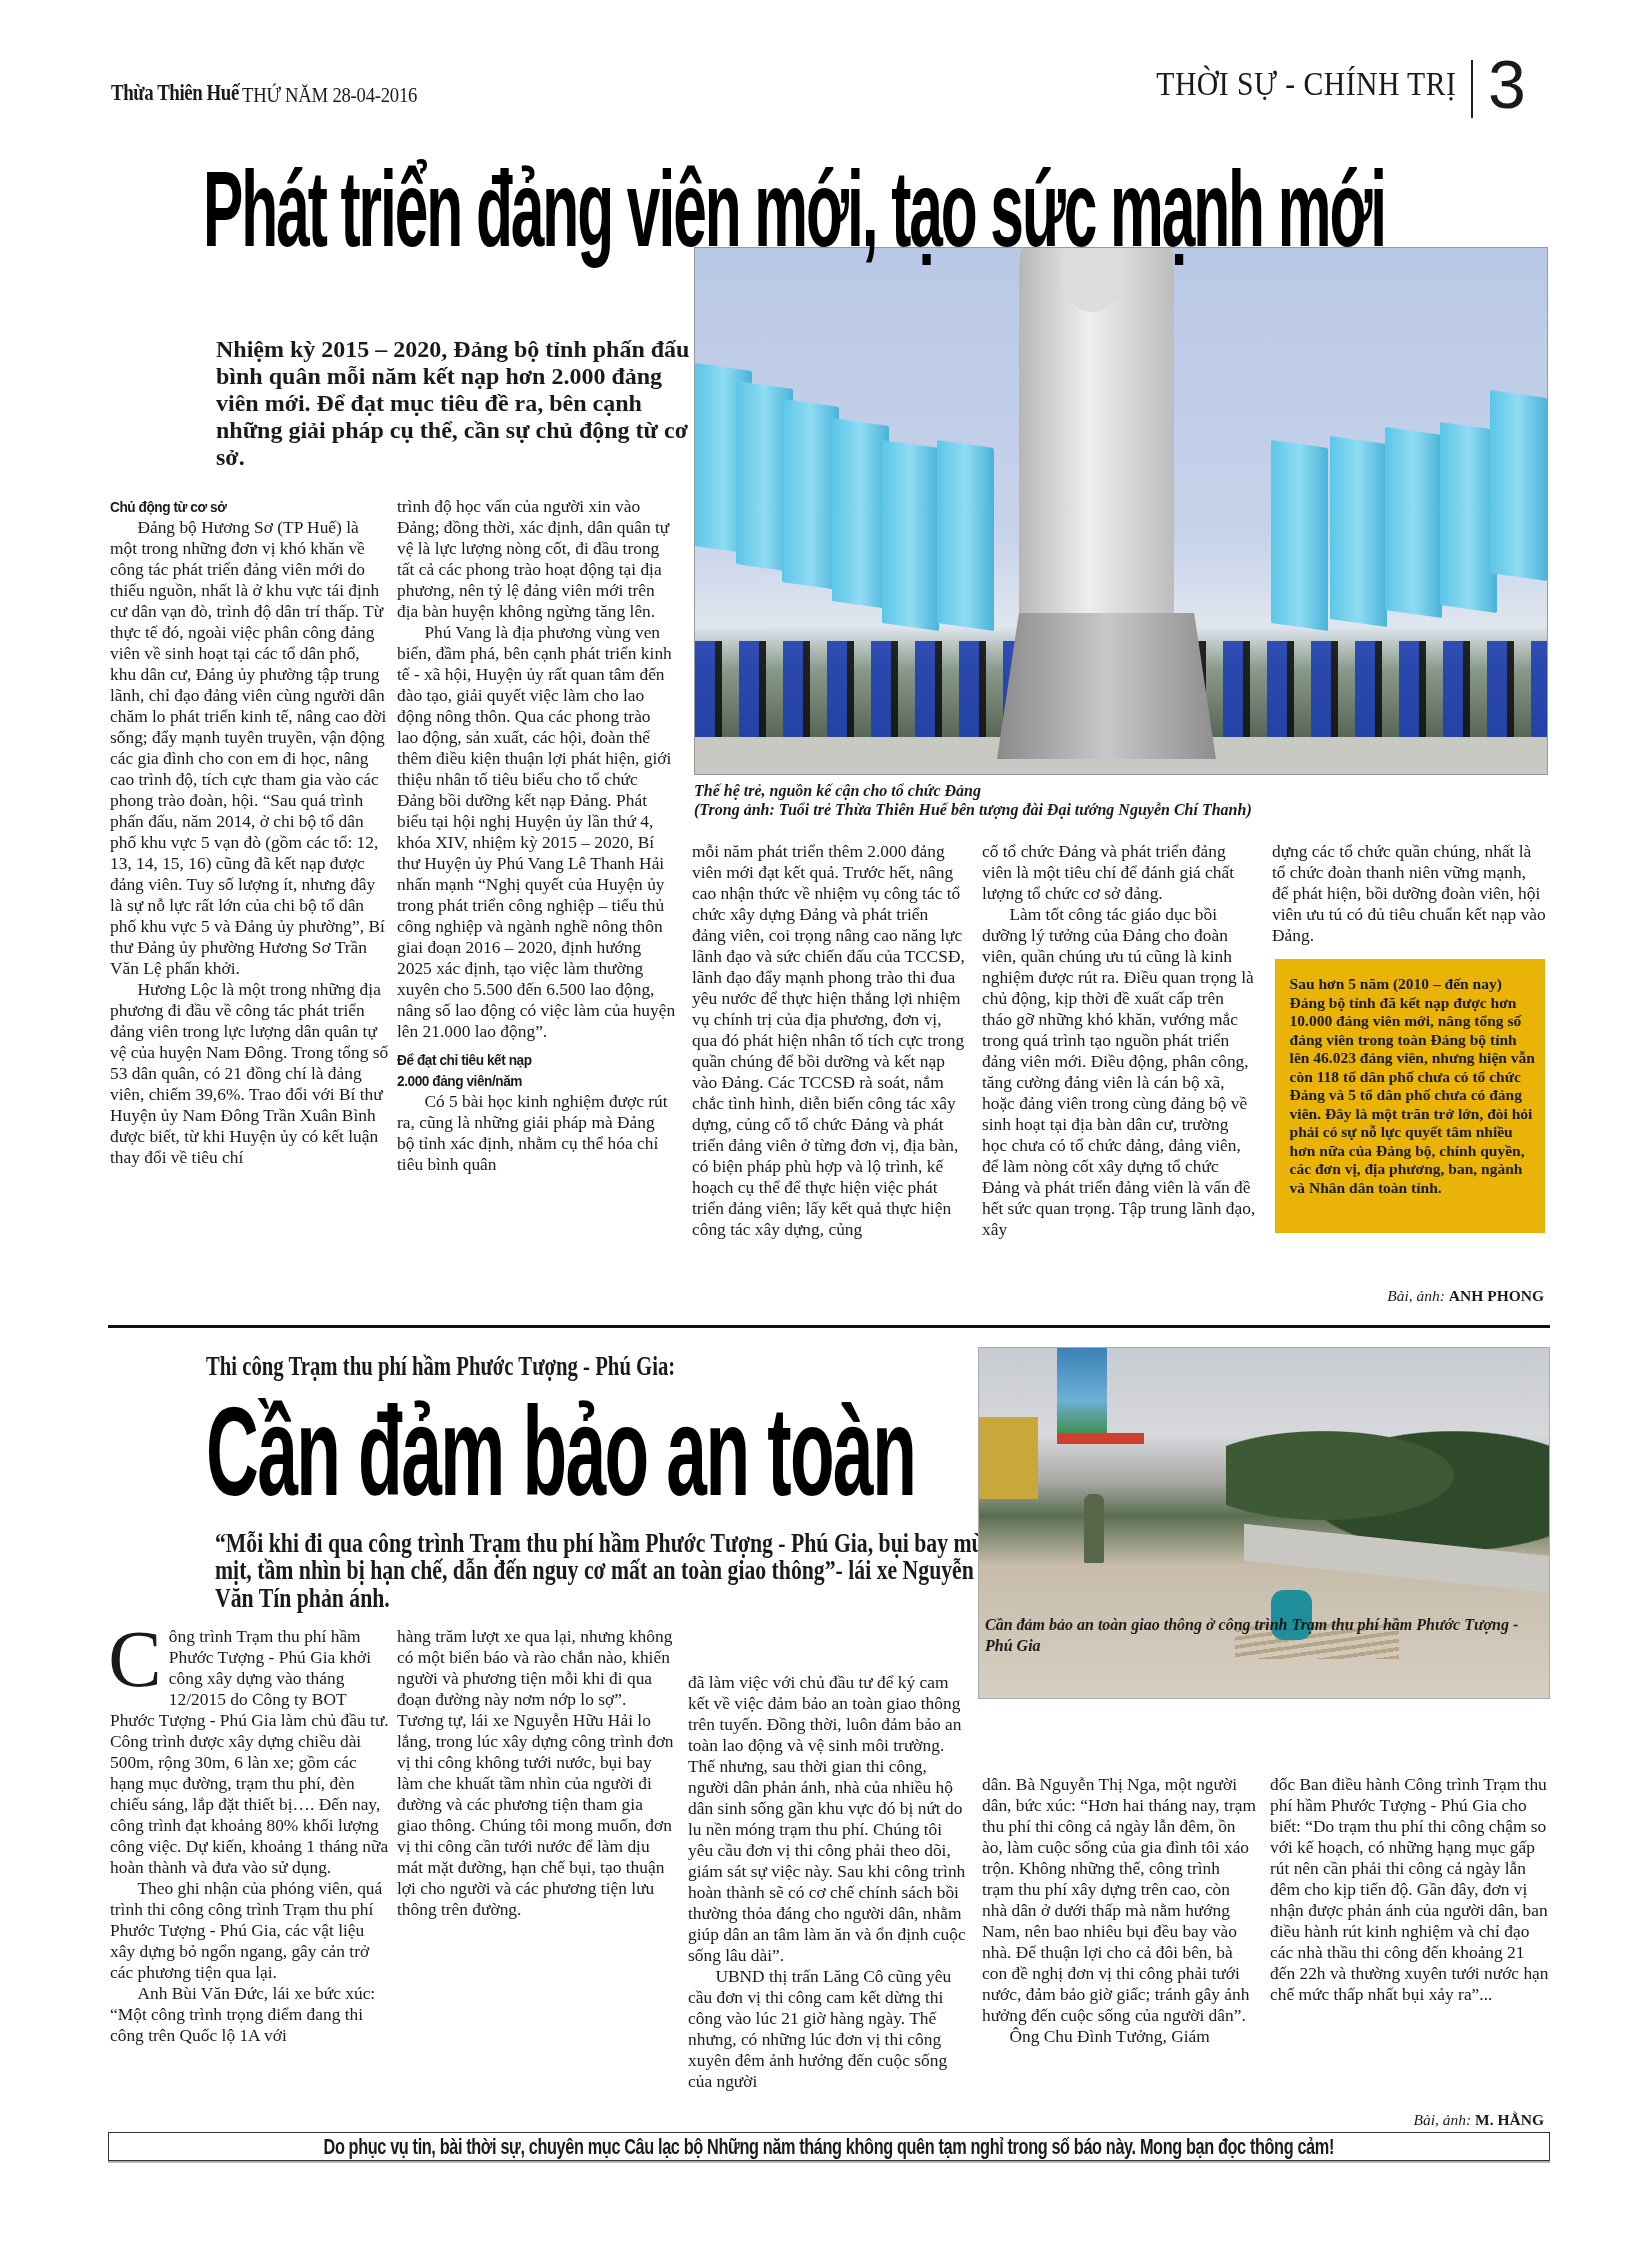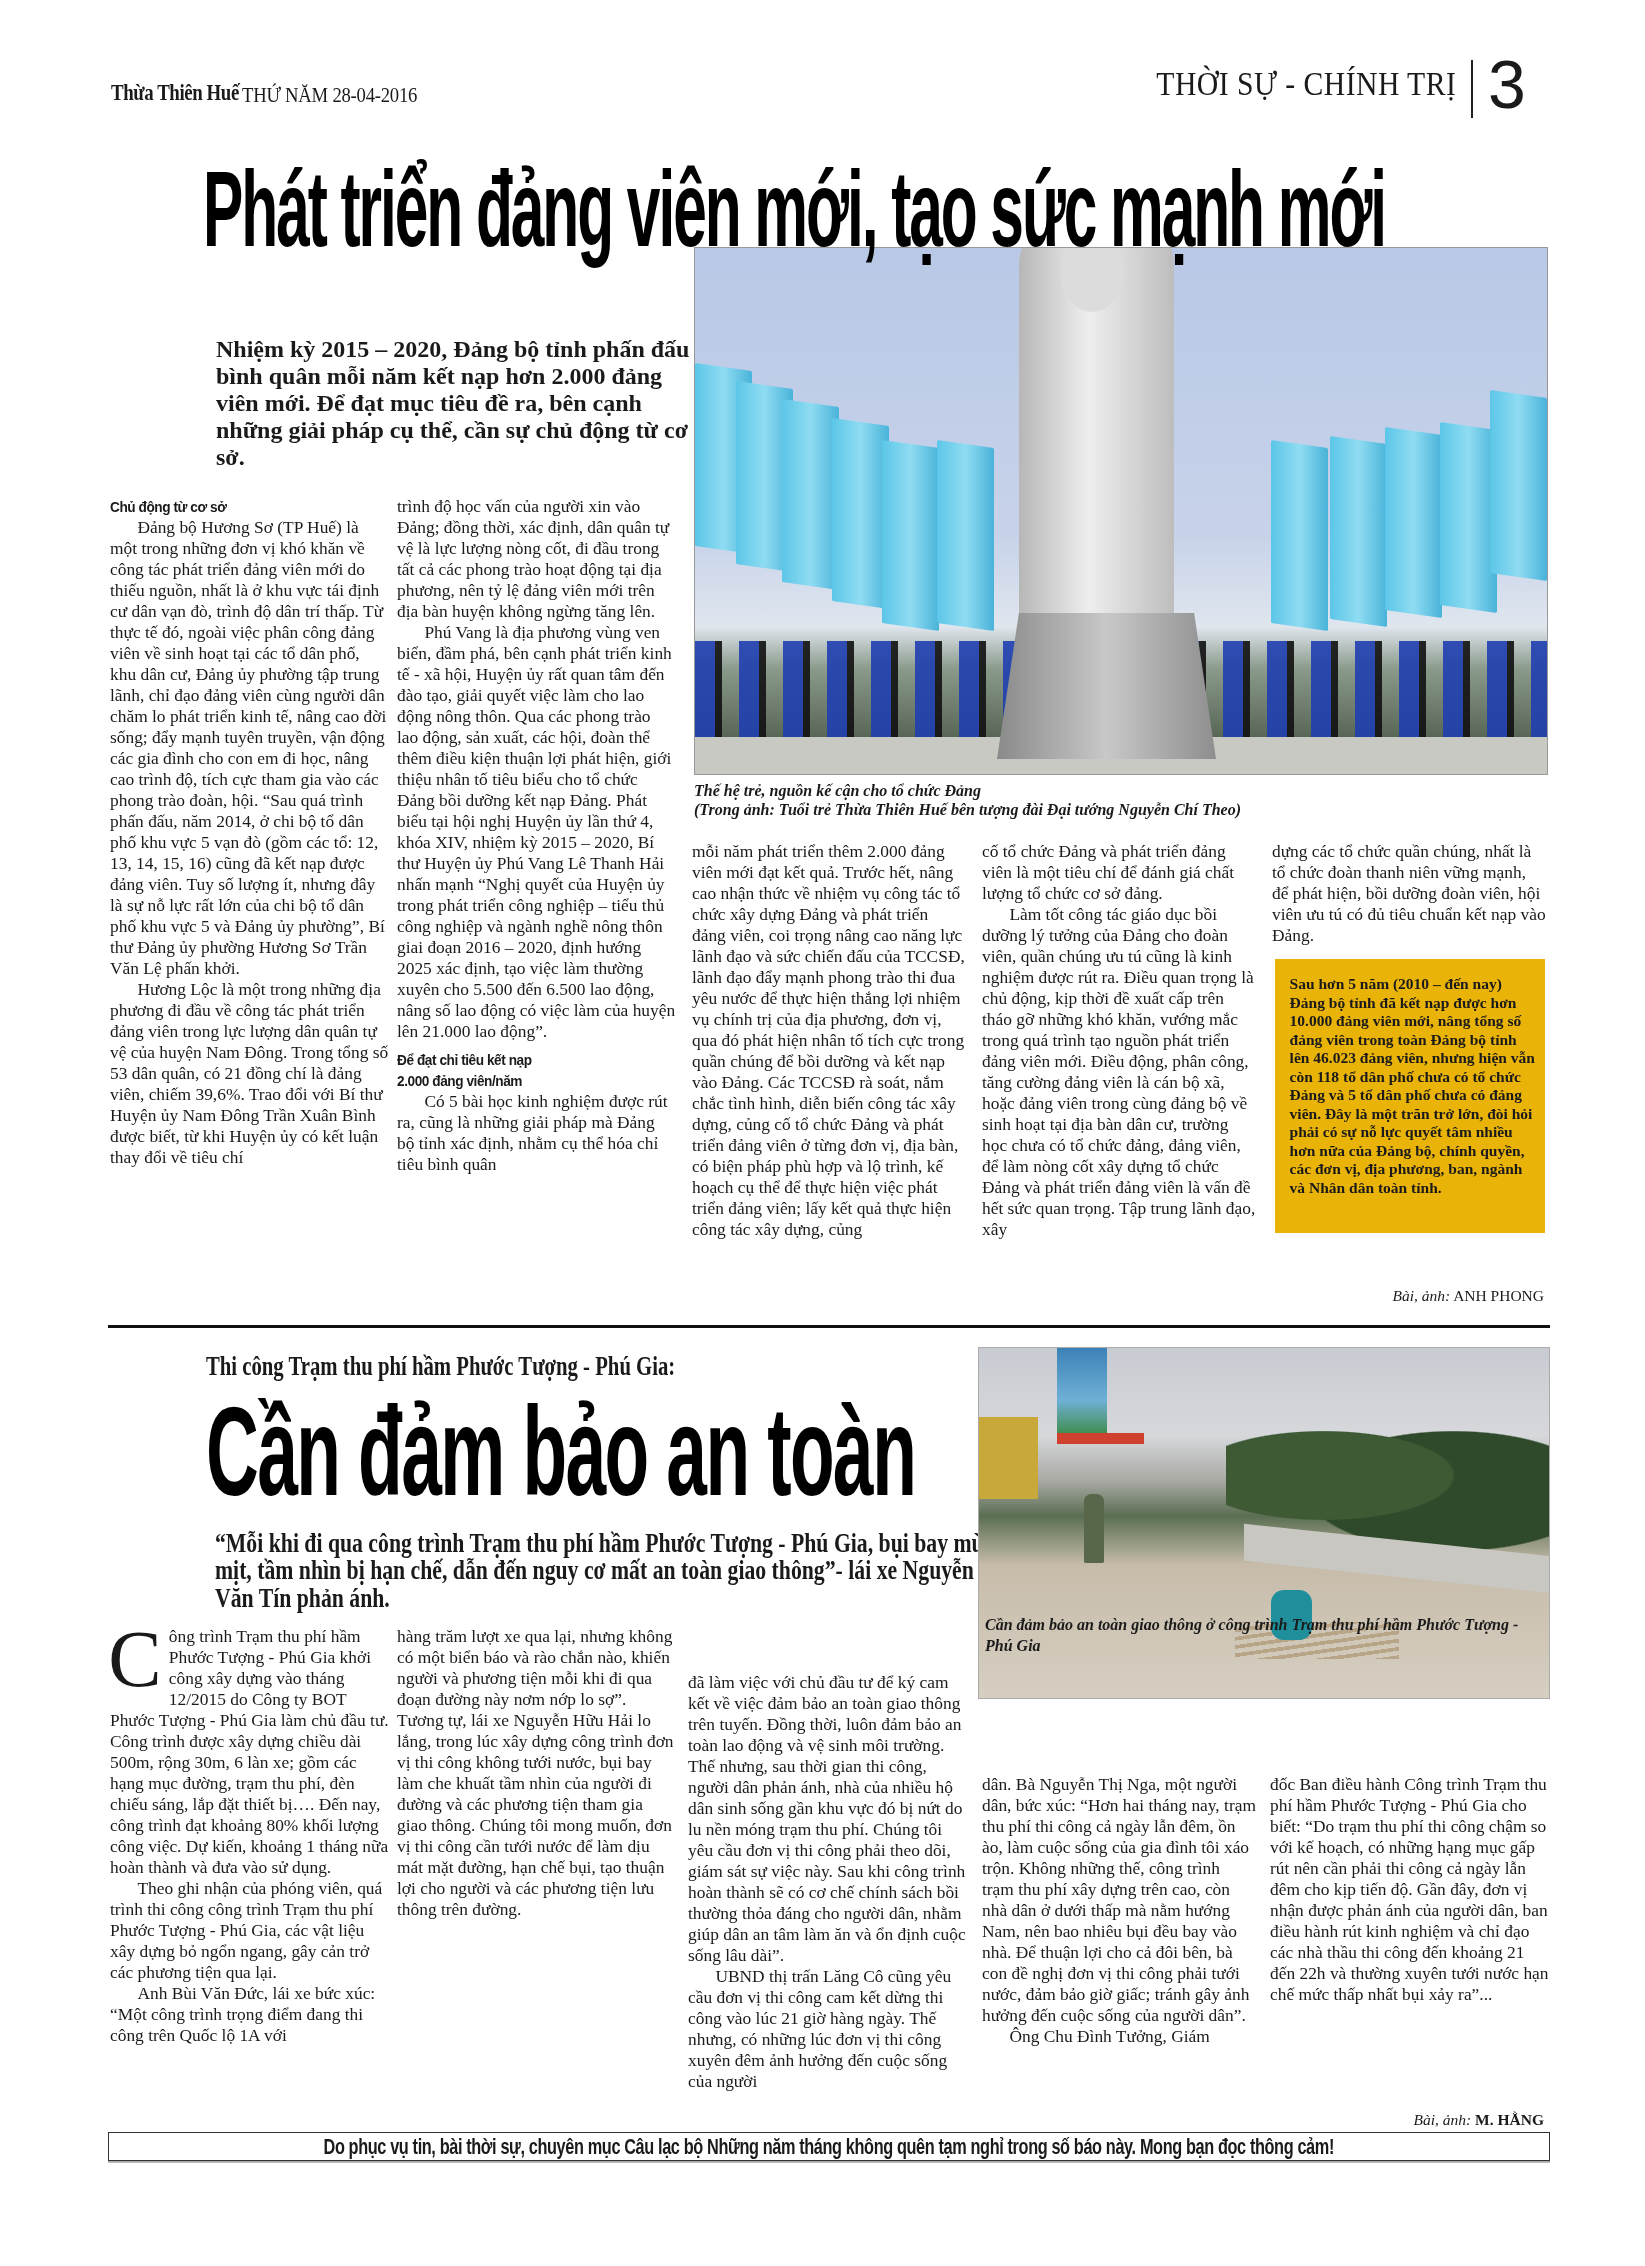--- a/index.html
+++ b/index.html
@@ -36,21 +36,21 @@
 
   .c1 { left: 110px; top: 496px; width: 279px; }
   .c2 { left: 397px; top: 496px; width: 279px; }
   .c3 { left: 692px; top: 841px; width: 274px; }
   .c4 { left: 982px; top: 841px; width: 274px; }
   .c5 { left: 1272px; top: 841px; width: 274px; }
 
   .sidebox { left: 1275px; top: 959px; width: 270px; height: 274px; background: #eab308; padding: 16.4px 9.1px 9.1px 14.6px; font-weight: bold; font-size: 15.5px; line-height: 18.5px; }
   .byline1 { right: 102px; top: 1287px; font-size: 15.5px; }
   .byline1 i { font-style: italic; }
-  .byline1 b { font-weight: normal; text-align: center; }
+  .byline1 b { font-weight: bold; text-align: center; }
 
   .rule { left: 108px; top: 1325px; width: 1442px; height: 2.7px; background: #111; }
 
   
   .kicker { left: 206px; top: 1350px; font-size: 28px; font-weight: bold; transform: scaleX(0.74); transform-origin: left; white-space: nowrap; }
   .headline2 { left: 206px; top: 1389px; font-family: "Liberation Sans", sans-serif; font-weight: bold; font-size: 126px; line-height: 1; letter-spacing: -2.7px; transform: scaleX(0.58); transform-origin: left top; white-space: nowrap; color: #000; }
   .lead2 { left: 215px; top: 1530px; width: 786px; font-weight: bold; font-size: 26.5px; line-height: 27.4px; transform: scaleX(0.82); transform-origin: left; width: 959px; }
 
   .photo2 { left: 978px; top: 1347px; width: 572px; height: 352px; overflow: hidden; border: 0.9px solid #aaa; background: linear-gradient(180deg, #c8cbd1 0%, #d6d8dc 25%, #a9a9a4 38%, #5a6e52 48%, #c7bcaa 62%, #d6cfc2 100%); }
   .p2-billboard { position: absolute; left: 78px; top: 0; width: 50px; height: 87px; background: linear-gradient(180deg, #3b82b8, #6fb0d6 60%, #3e8c4a); }
@@ -99,21 +99,21 @@
   <div class="p1-people"></div>
   <div class="p1-ground"></div>
   <div class="p1-statue"></div>
   <div class="p1-head"></div>
   <div class="p1-base"></div>
 </div>
 <div class="abs headline1">Phát triển đảng viên mới, tạo sức mạnh mới</div>
 <div class="abs lead1">Nhiệm kỳ 2015 – 2020, Đảng bộ tỉnh phấn đấu bình quân mỗi năm kết nạp hơn 2.000 đảng viên mới. Để đạt mục tiêu đề ra, bên cạnh những giải pháp cụ thể, cần sự chủ động từ cơ sở.</div>
 <div class="abs caption1">
   <div>Thế hệ trẻ, nguồn kế cận cho tổ chức Đảng</div>
-  <div style="white-space:nowrap">(Trong ảnh: Tuổi trẻ Thừa Thiên Huế bên tượng đài Đại tướng Nguyễn Chí Theo)</div>
+  <div style="white-space:nowrap">(Trong ảnh: Tuổi trẻ Thừa Thiên Huế bên tượng đài Đại tướng Nguyễn Chí Thanh)</div>
 </div>
 
 <div class="abs col c1">
   <div class="subhead">Chủ động từ cơ sở</div>
   <p>Đảng bộ Hương Sơ (TP Huế) là một trong những đơn vị khó khăn về công tác phát triển đảng viên mới do thiếu nguồn, nhất là ở khu vực tái định cư dân vạn đò, trình độ dân trí thấp. Từ thực tế đó, ngoài việc phân công đảng viên về sinh hoạt tại các tổ dân phố, khu dân cư, Đảng ủy phường tập trung lãnh, chỉ đạo đảng viên cùng người dân chăm lo phát triển kinh tế, nâng cao đời sống; đẩy mạnh tuyên truyền, vận động các gia đình cho con em đi học, nâng cao trình độ, tích cực tham gia vào các phong trào đoàn, hội. “Sau quá trình phấn đấu, năm 2014, ở chi bộ tổ dân phố khu vực 5 vạn đò (gồm các tổ: 12, 13, 14, 15, 16) cũng đã kết nạp được đảng viên. Tuy số lượng ít, nhưng đây là sự nỗ lực rất lớn của chi bộ tổ dân phố khu vực 5 và Đảng ủy phường”, Bí thư Đảng ủy phường Hương Sơ Trần Văn Lệ phấn khởi.</p>
   <p>Hương Lộc là một trong những địa phương đi đầu về công tác phát triển đảng viên trong lực lượng dân quân tự vệ của huyện Nam Đông. Trong tổng số 53 dân quân, có 21 đồng chí là đảng viên, chiếm 39,6%. Trao đổi với Bí thư Huyện ủy Nam Đông Trần Xuân Bình được biết, từ khi Huyện ủy có kết luận thay đổi về tiêu chí</p>
 </div>
 <div class="abs col c2">
   <p class="ni">trình độ học vấn của người xin vào Đảng; đồng thời, xác định, dân quân tự vệ là lực lượng nòng cốt, đi đầu trong tất cả các phong trào hoạt động tại địa phương, nên tỷ lệ đảng viên mới trên địa bàn huyện không ngừng tăng lên.</p>
   <p>Phú Vang là địa phương vùng ven biển, đầm phá, bên cạnh phát triển kinh tế - xã hội, Huyện ủy rất quan tâm đến đào tạo, giải quyết việc làm cho lao động nông thôn. Qua các phong trào lao động, sản xuất, các hội, đoàn thể thêm điều kiện thuận lợi phát hiện, giới thiệu nhân tố tiêu biểu cho tổ chức Đảng bồi dưỡng kết nạp Đảng. Phát biểu tại hội nghị Huyện ủy lần thứ 4, khóa XIV, nhiệm kỳ 2015 – 2020, Bí thư Huyện ủy Phú Vang Lê Thanh Hải nhấn mạnh “Nghị quyết của Huyện ủy trong phát triển công nghiệp – tiểu thủ công nghiệp và ngành nghề nông thôn giai đoạn 2016 – 2020, định hướng 2025 xác định, tạo việc làm thường xuyên cho 5.500 đến 6.500 lao động, nâng số lao động có việc làm của huyện lên 21.000 lao động”.</p>

